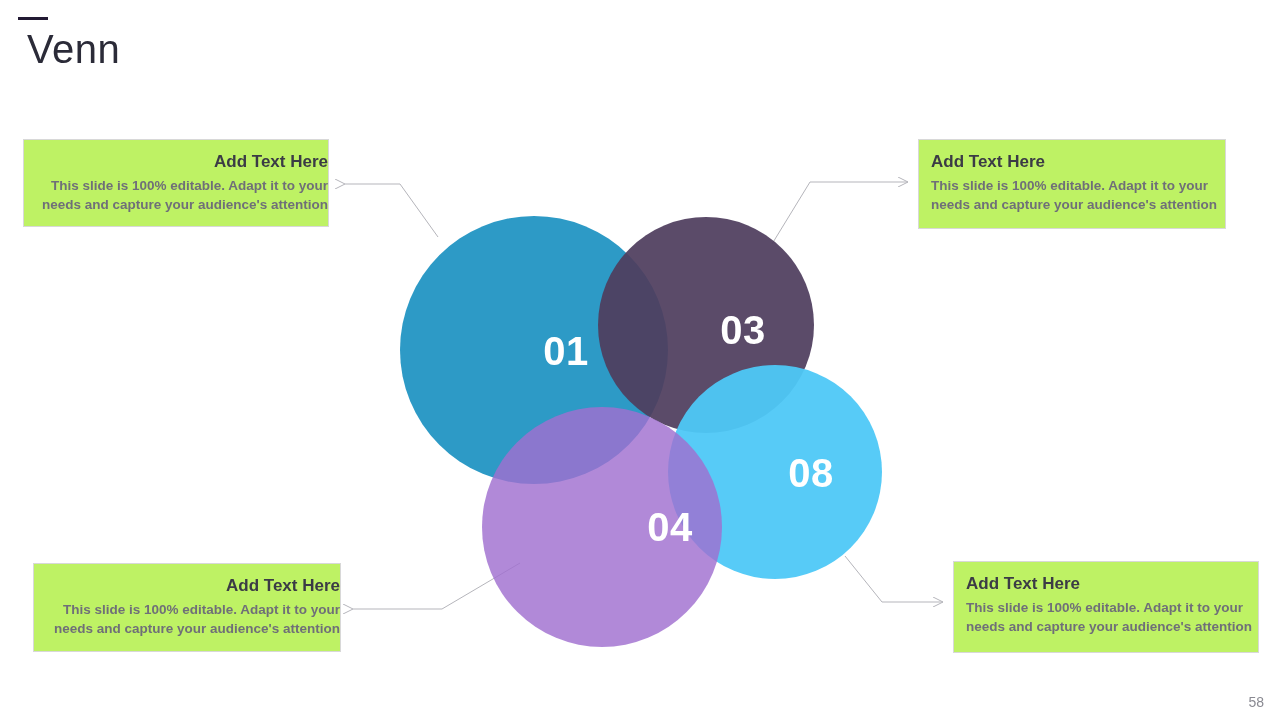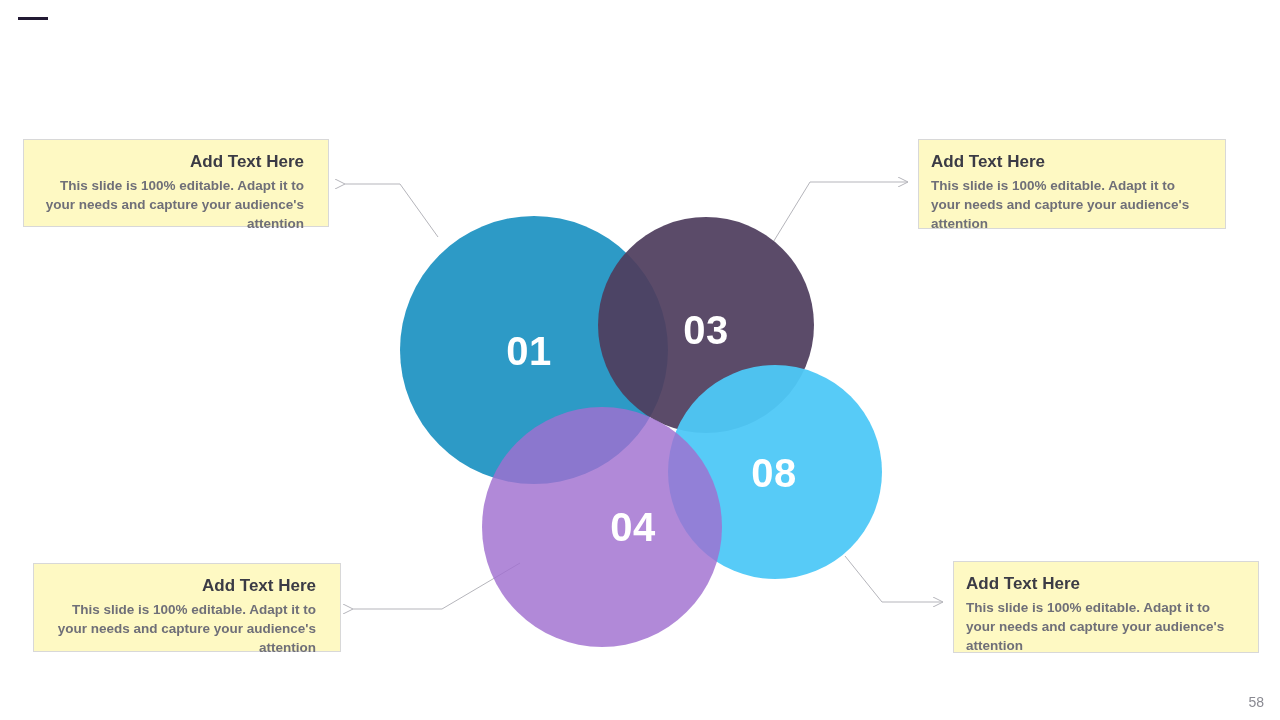--- a/index.html
+++ b/index.html
@@ -37,22 +37,22 @@
     font-weight: 400;
     color: #2b2b38;
     letter-spacing: 0.5px;
     line-height: 48px;
   }
 
   
   .callout {
     position: absolute;
     border: 1px solid #d8d8d8;
-    background: #fef9c3;
-    padding: 10px 24px 12px 12px;
+    background: #bef264;
+    padding: 10px 0 12px 12px;
   }
 
   .callout .callout-heading {
     font-size: 17px;
     font-weight: bold;
     color: #3b3b45;
     line-height: 24px;
     margin-bottom: 2px;
   }
 
@@ -81,20 +81,21 @@
   }
 
   .venn-number {
     position: absolute;
     font-size: 40px;
     font-weight: bold;
     color: #ffffff;
     letter-spacing: 0.5px;
     white-space: nowrap;
     transform: translate(-50%, -50%);
+    margin-left: 37px;
   }
 
   #venn-number-01 { left: 529px; top: 351px; }
   #venn-number-02 { left: 706px; top: 330px; }
   #venn-number-03 { left: 774px; top: 473px; }
   #venn-number-04 { left: 633px; top: 527px; }
 
   
   #page-number {
     position: absolute;
@@ -104,20 +105,21 @@
     color: #8a8a92;
     line-height: 14px;
   }
 </style>
 </head>
 <body>
 
 <div id="slide">
 
   <div id="title-accent-bar"></div>
+  <div id="page-title">Venn</div>
 
   <svg id="venn-svg" viewBox="0 0 1280 720" xmlns="http://www.w3.org/2000/svg">
 
     <defs>
       <marker id="arrow-left" markerWidth="12" markerHeight="10" refX="1" refY="5" orient="auto" markerUnits="userSpaceOnUse">
         <path d="M 11 0 L 1 5 L 11 10" fill="none" stroke="#b5b5bb" stroke-width="1"></path>
       </marker>
       <marker id="arrow-right" markerWidth="12" markerHeight="10" refX="11" refY="5" orient="auto" markerUnits="userSpaceOnUse">
         <path d="M 1 0 L 11 5 L 1 10" fill="none" stroke="#b5b5bb" stroke-width="1"></path>
       </marker>

